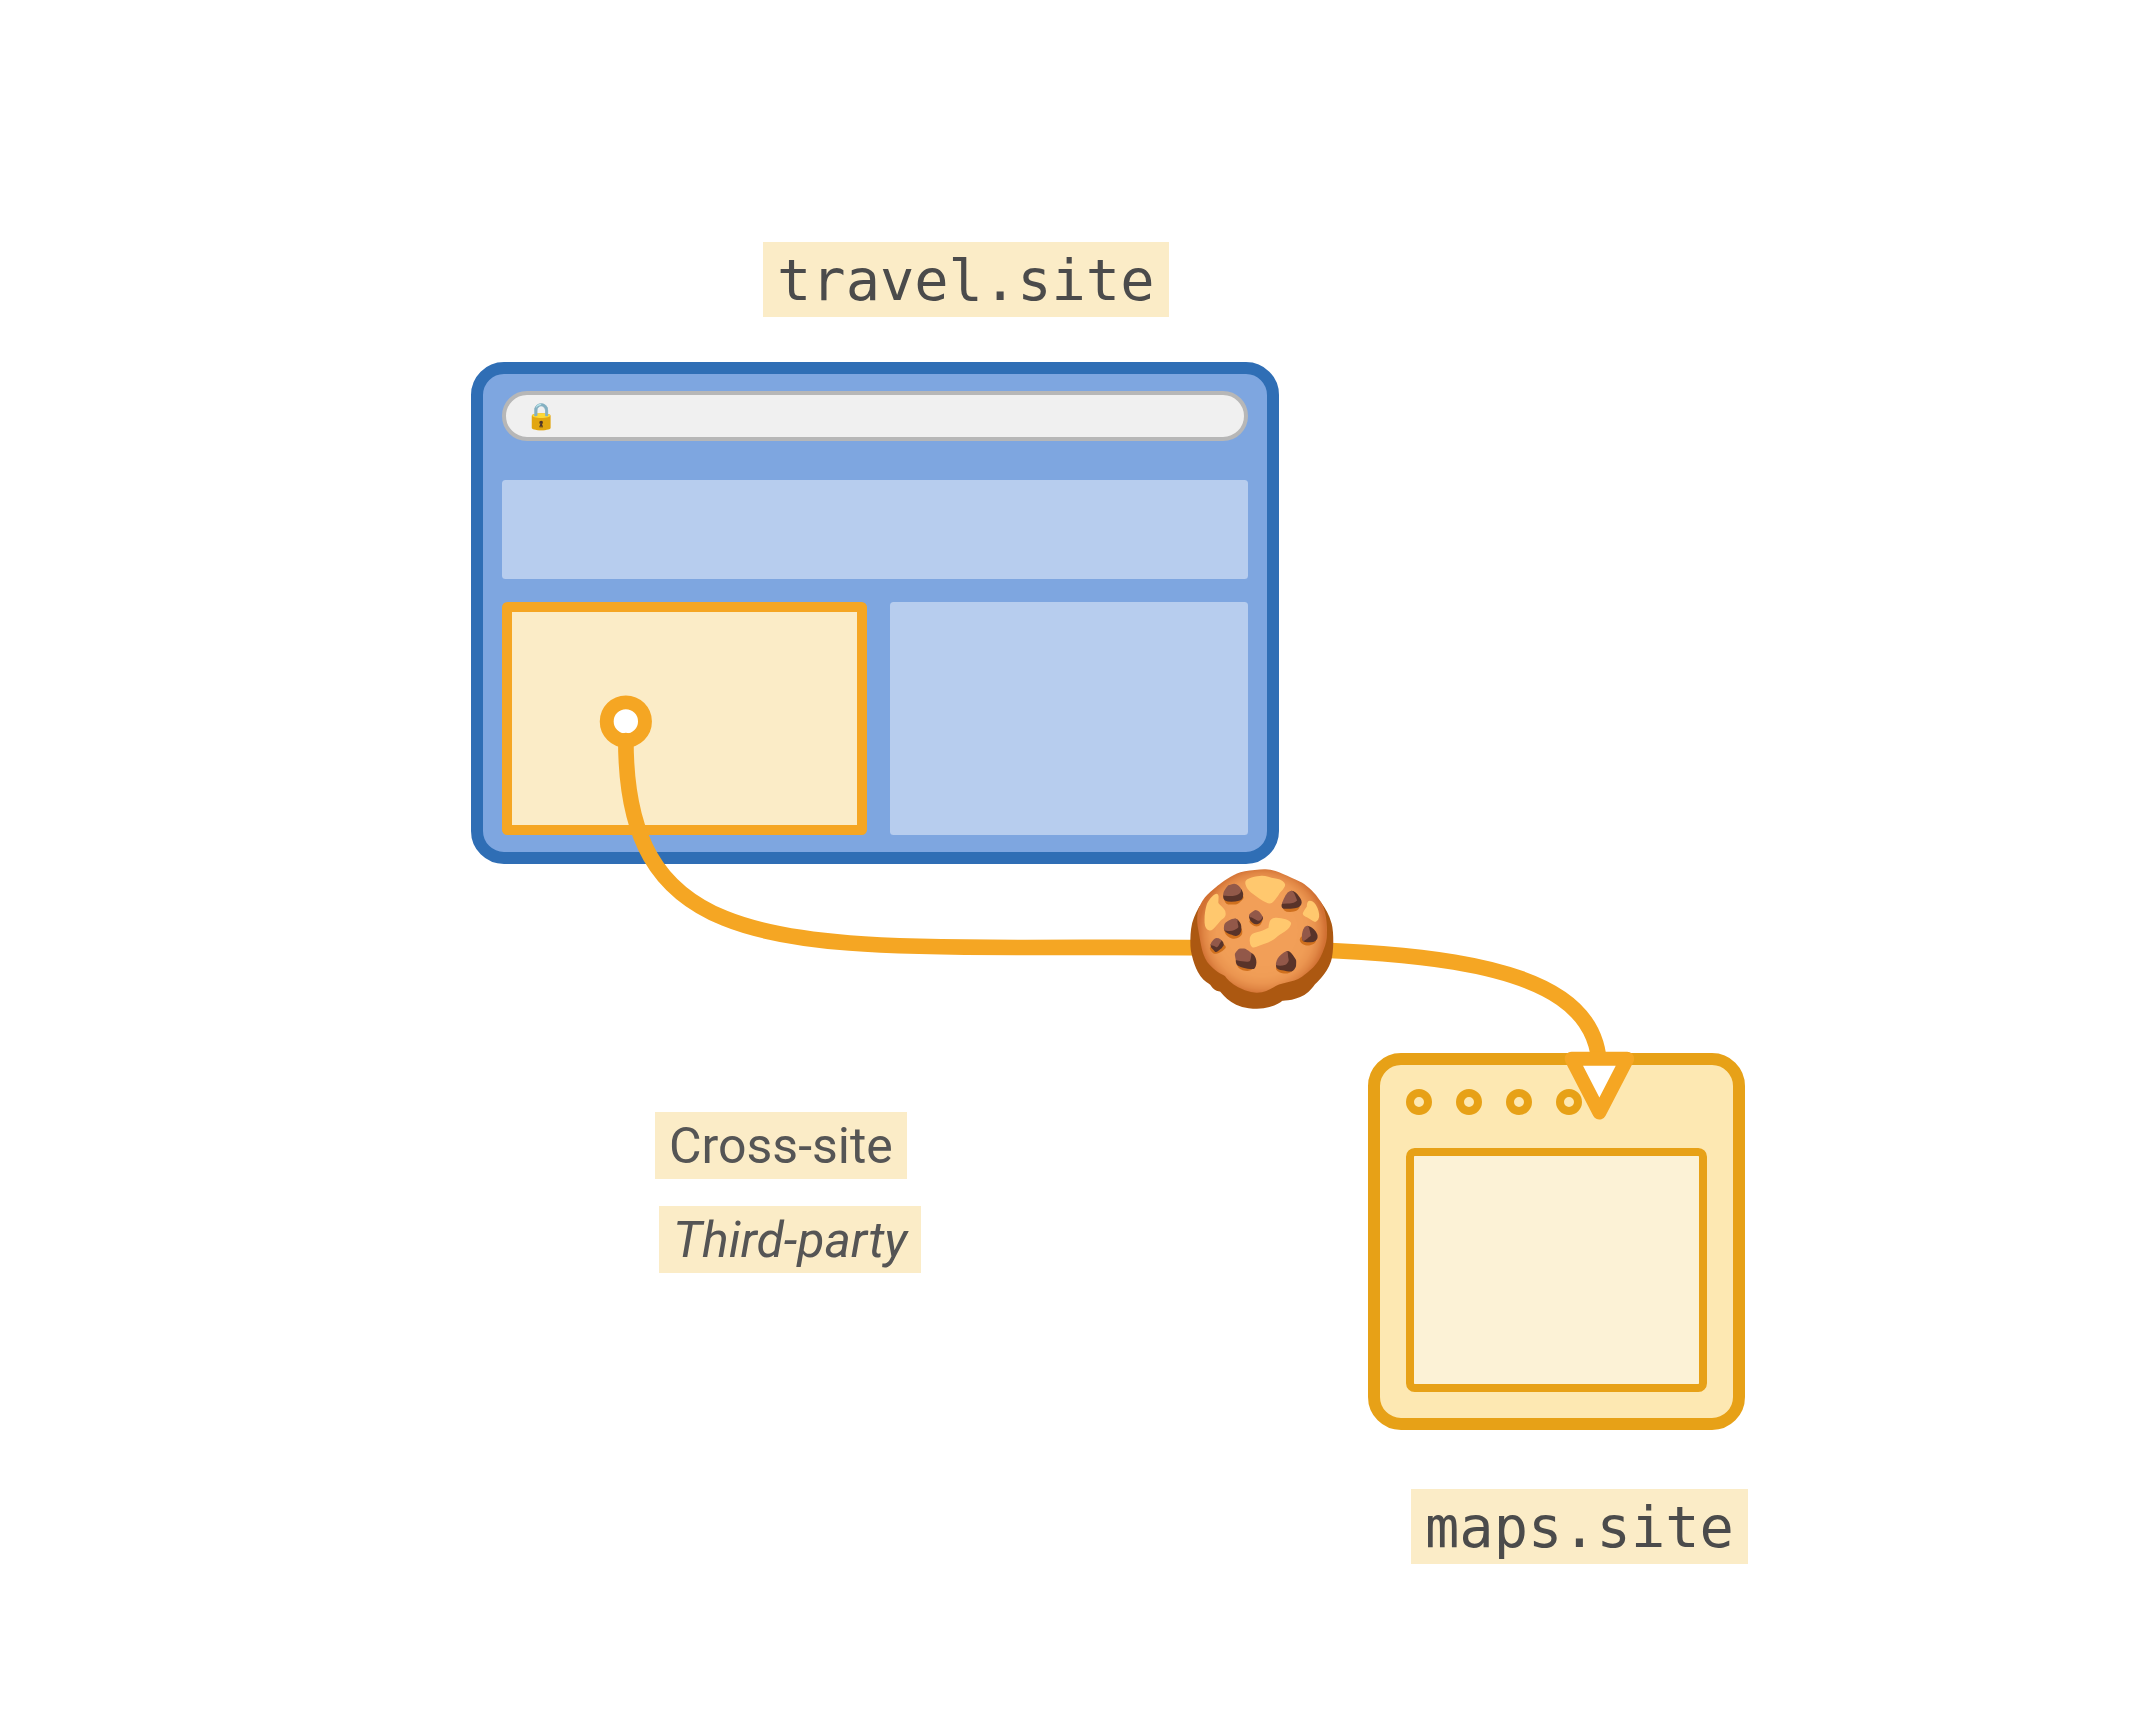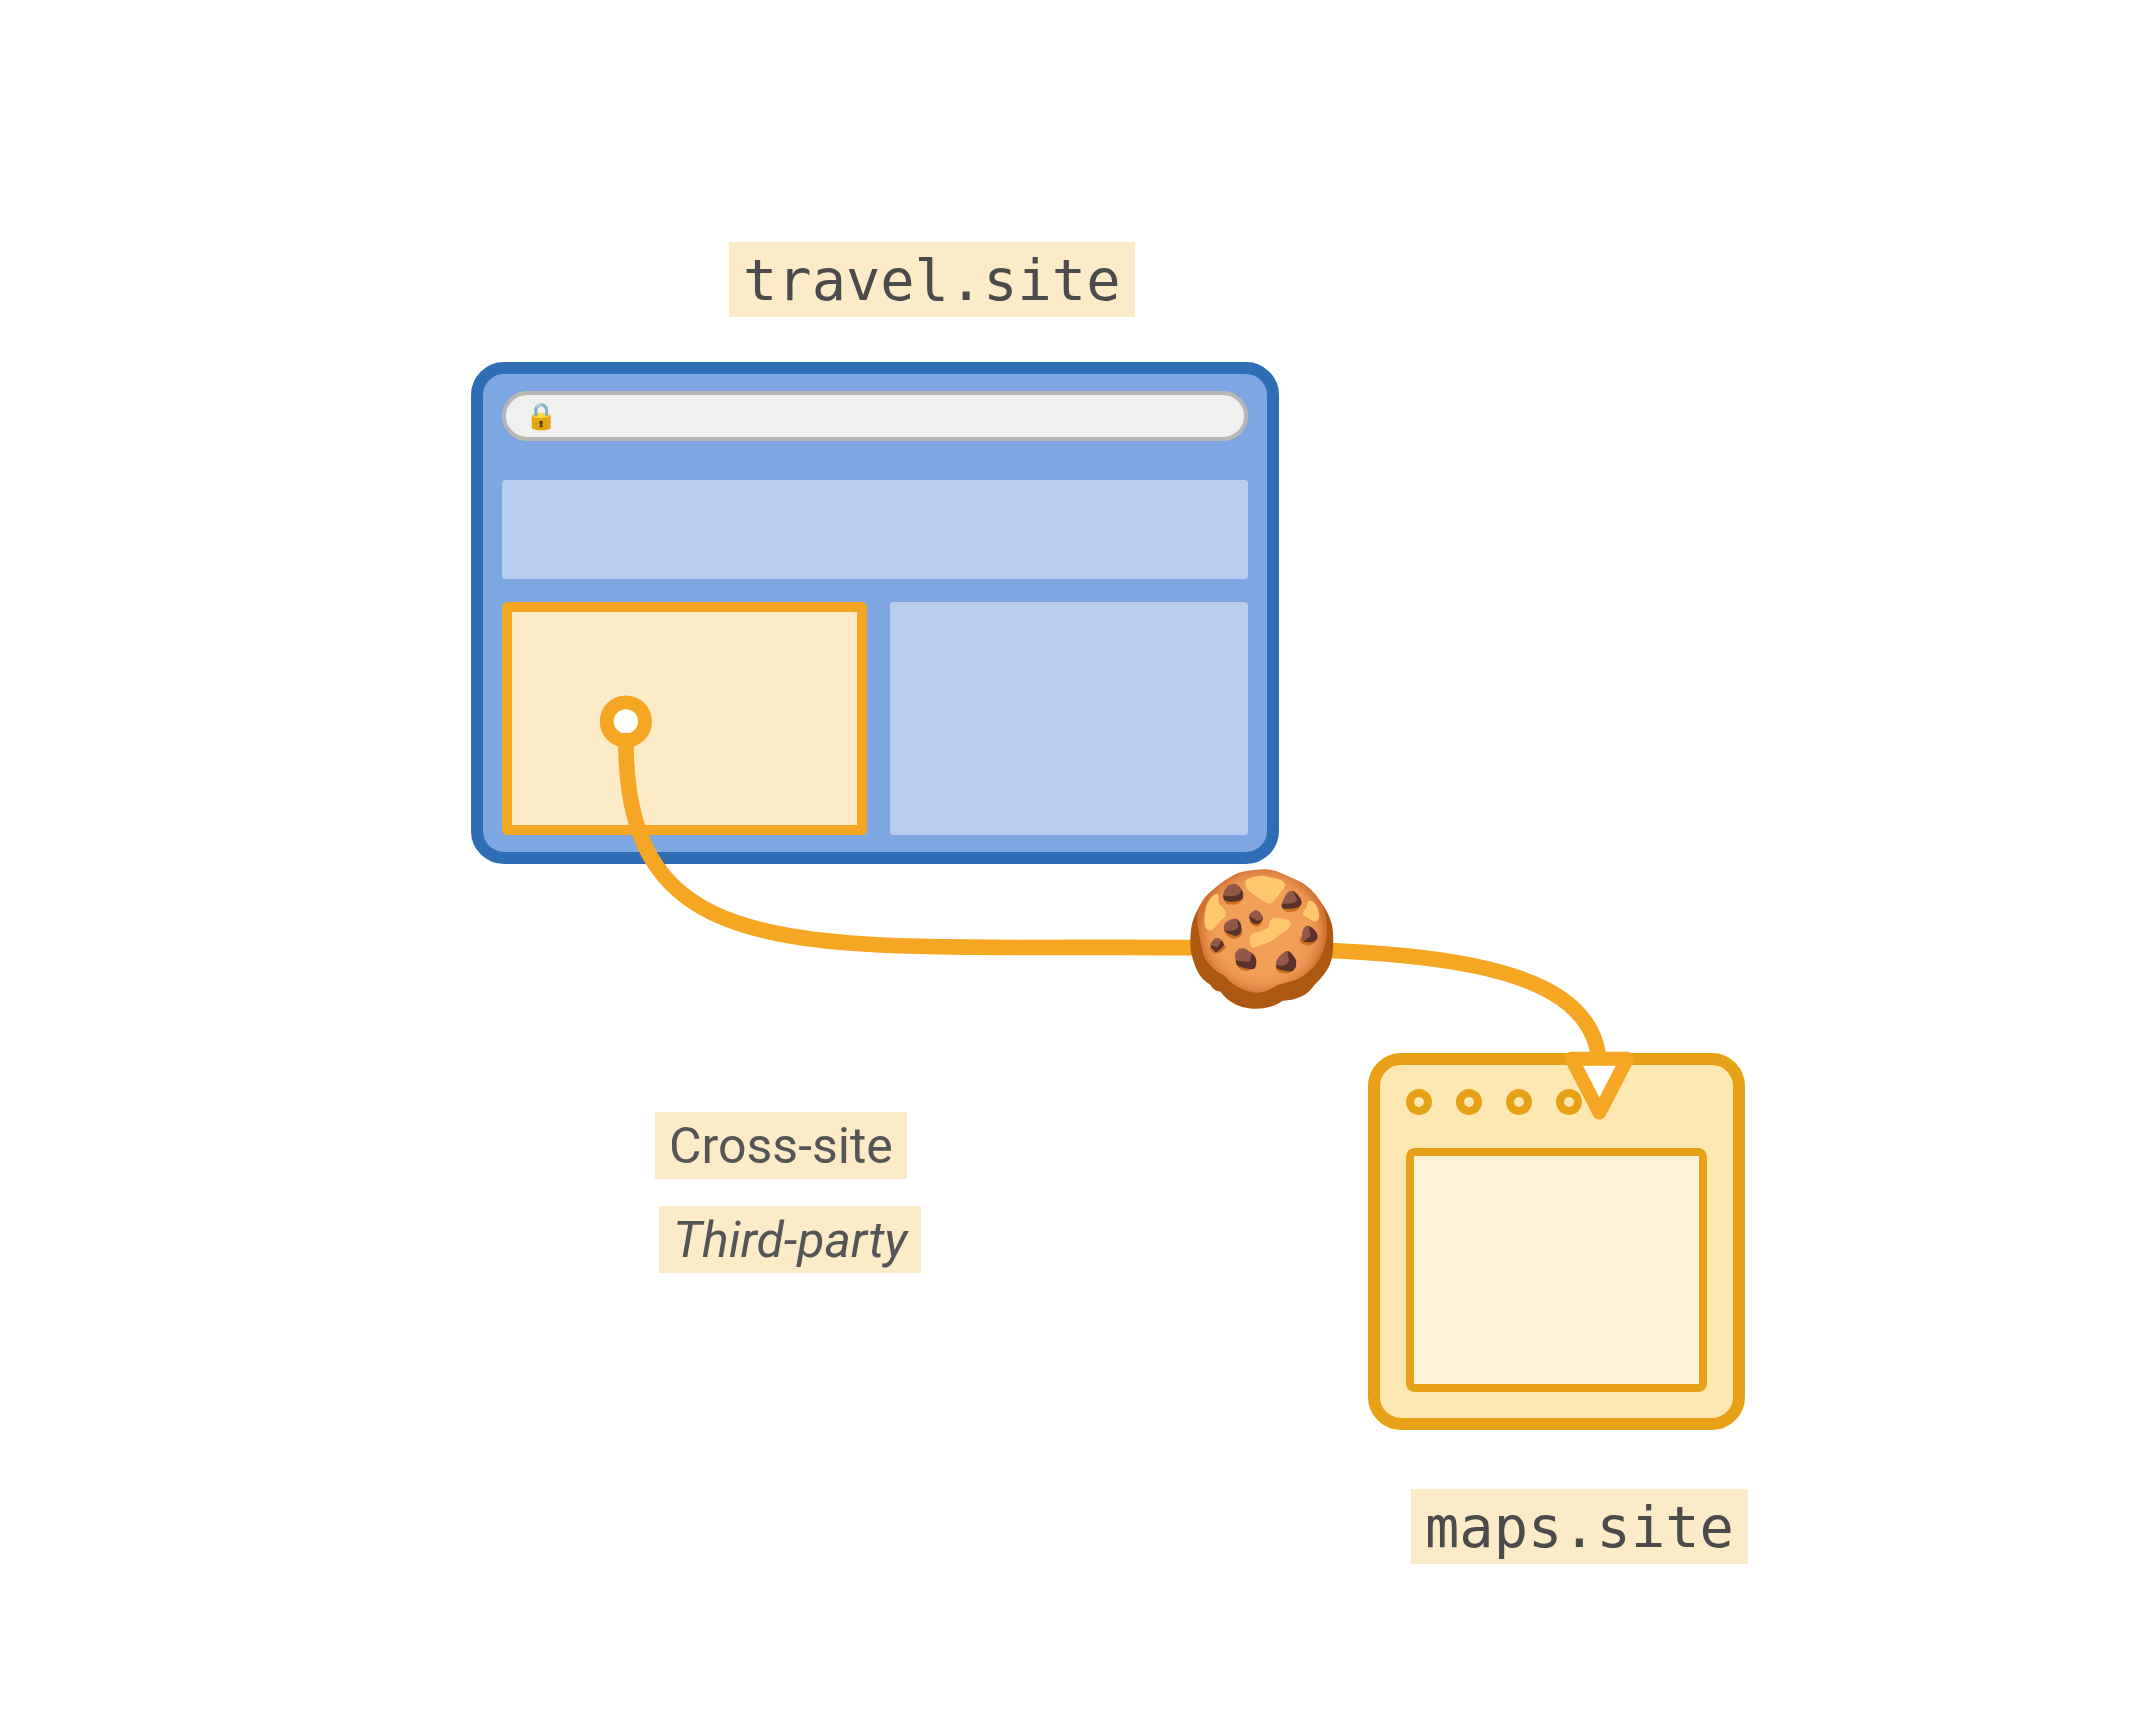--- a/index.html
+++ b/index.html
@@ -148,21 +148,21 @@
     font-size: 130px;
     line-height: 1;
     transform: translate(-50%, -50%);
   }
 </style>
 </head>
 <body>
 
 <div class="stage">
 
-  <div class="label mono" style="top:242px; left:729px;text-align:center;">travel.site</div>
+  <div class="label mono" style="top:242px; left:763px;text-align:center;">travel.site</div>
 
   <div class="browser">
     <div class="addrbar">
       <span>🔒</span>
     </div>
     <div class="band"></div>
     <div class="embed"></div>
     <div class="panel"></div>
   </div>
 

